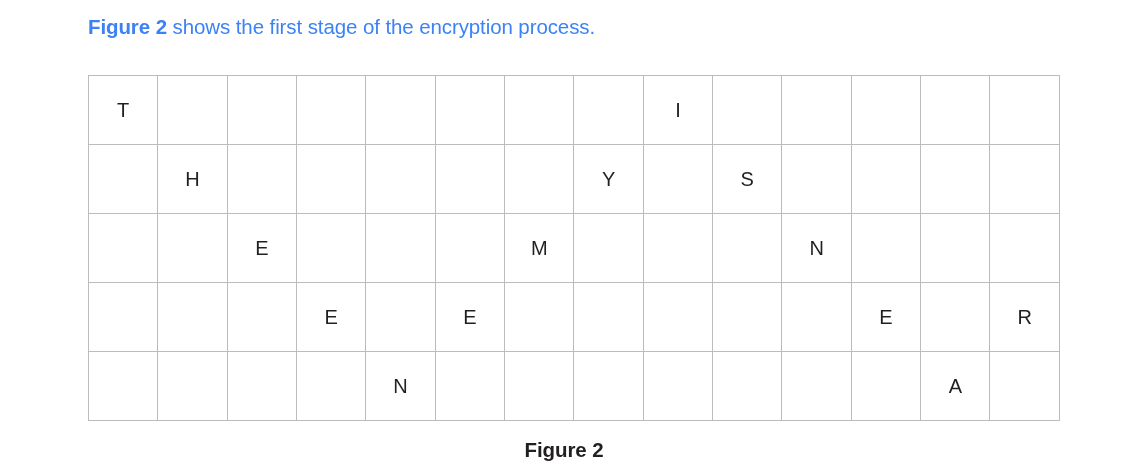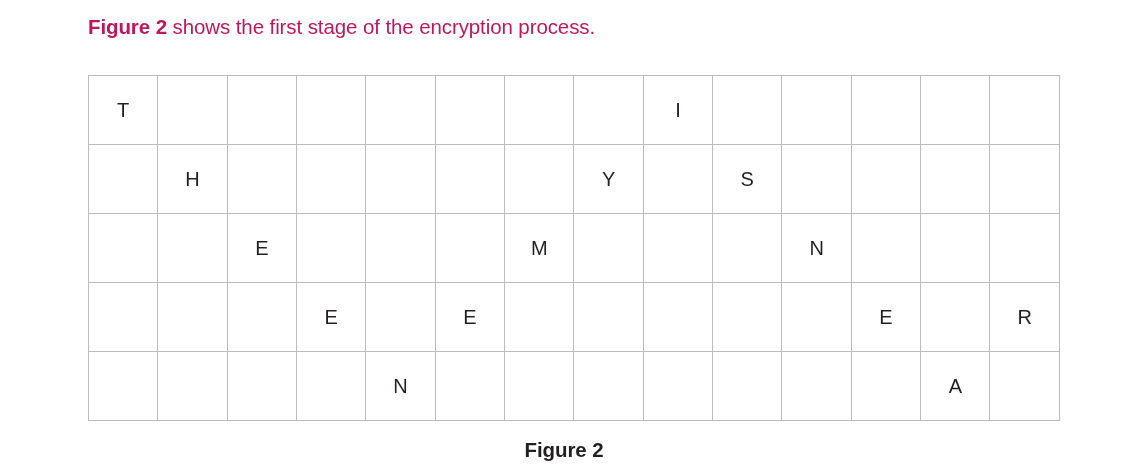--- a/index.html
+++ b/index.html
@@ -16,21 +16,21 @@
     position: relative;
   }
 
   #intro-line {
     position: absolute;
     left: 88px;
     top: 14px;
     font-size: 20.5px;
     line-height: 26px;
     letter-spacing: -0.1px;
-    color: #be185d;
+    color: #3b82f6;
     white-space: nowrap;
   }
   #intro-line .strong {
     font-weight: bold;
   }
 
   #grid-wrap {
     position: absolute;
     left: 88px;
     top: 75px;

